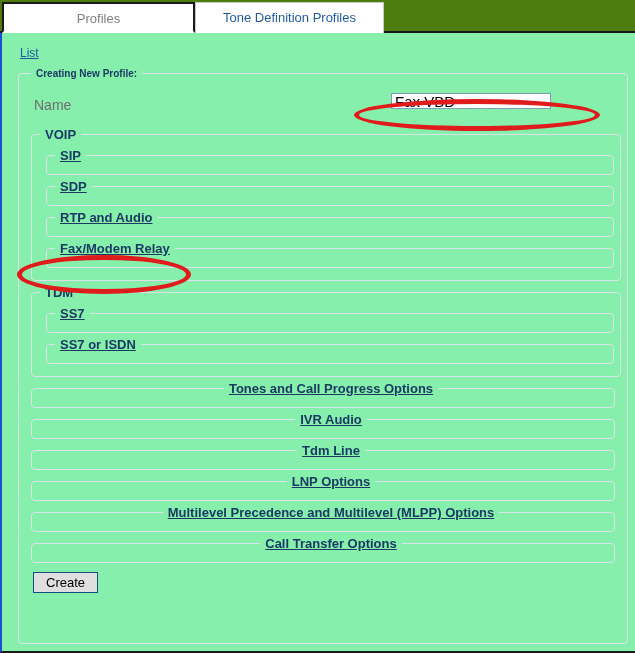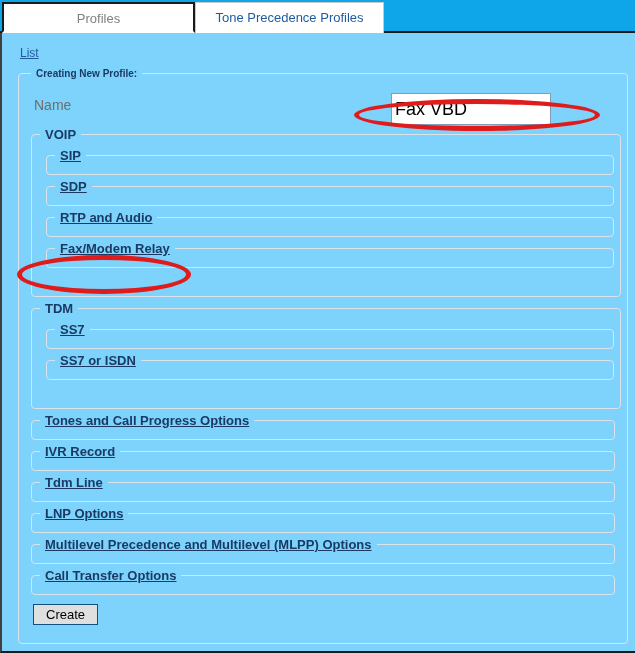--- a/index.html
+++ b/index.html
@@ -16,21 +16,21 @@
     position: relative;
     overflow: hidden;
   }
 
   
   .tabstrip {
     position: relative;
     height: 33px;
     border-bottom: 2px solid #1a1a1a;
     box-sizing: border-box;
-    background: #0ea5e9;
+    background: #4d7c0f;
   }
   .tab {
     position: absolute;
     top: 2px;
     height: 31px;
     box-sizing: border-box;
     text-align: center;
     line-height: 29px;
     font-size: 13px;
     background: #ffffff;
@@ -56,23 +56,23 @@
   }
   .tab-inactive .tablabel {
     cursor: pointer;
   }
 
   
   .panel {
     position: relative;
     height: 620px;
     box-sizing: border-box;
-    border-left: 2px solid #404040;
+    border-left: 2px solid #1d4ed8;
     border-bottom: 2px solid #1a1a1a;
-    background: #7dd3fc;
+    background: #86efac;
   }
 
   .listlink-wrap {
     padding: 12px 0 0 18px;
   }
   a.plainlink {
     color: #1f5b9e;
     text-decoration: underline;
     font-size: 12px;
     cursor: pointer;
@@ -117,47 +117,48 @@
     left: 9px;
     top: 6px;
     color: #6e6e6e;
     font-size: 14px;
   }
   .nameinput {
     position: absolute;
     left: 366px;
     top: 2px;
     width: 160px;
-    height: 32px;
+    height: 16px;
     box-sizing: border-box;
     border: 1px solid #7f9db9;
     padding: 1px 3px;
     font-family: "Liberation Sans", sans-serif;
-    font-size: 18px;
+    font-size: 15px;
     color: #000000;
     background: #ffffff;
   }
 
   
   .group {
     margin: 2px 0 4px 6px;
-    padding: 2px 0 24px 0;
+    padding: 2px 0 8px 0;
   }
   .group > legend {
     margin-left: 8px;
   }
   .leaf {
     margin: 4px 6px 4px 14px;
     padding: 2px 0 9px 0;
   }
   .leaf > legend {
     margin-left: 8px;
   }
   .leaf-top {
     margin: 4px 6px 4px 6px;
+    text-align: center;
   }
   .leaf-top > legend {
     margin-left: 8px;
   }
 
   
   .btnrow {
     margin: 9px 0 0 8px;
   }
   .createbtn {
@@ -182,21 +183,21 @@
   #annot-fax   { left: 17px;  top: 255px; width: 164px; height: 29px; }
 </style>
 </head>
 <body>
 
 <div class="tabstrip">
   <div class="tab tab-active">
     <span class="tablabel">Profiles</span>
   </div>
   <div class="tab tab-inactive">
-    <span class="tablabel">Tone Precedence Profiles</span>
+    <span class="tablabel">Tone Definition Profiles</span>
   </div>
 </div>
 
 <div class="panel">
 
   <div class="listlink-wrap">
     <a class="plainlink" href="#">List</a>
   </div>
 
   <fieldset class="outer">
@@ -237,21 +238,21 @@
       <fieldset class="leaf">
         <legend class="linklegend">SS7 or ISDN</legend>
       </fieldset>
     </fieldset>
 
     <fieldset class="leaf leaf-top">
       <legend class="linklegend">Tones and Call Progress Options</legend>
     </fieldset>
 
     <fieldset class="leaf leaf-top">
-      <legend class="linklegend">IVR Record</legend>
+      <legend class="linklegend">IVR Audio</legend>
     </fieldset>
 
     <fieldset class="leaf leaf-top">
       <legend class="linklegend">Tdm Line</legend>
     </fieldset>
 
     <fieldset class="leaf leaf-top">
       <legend class="linklegend">LNP Options</legend>
     </fieldset>
 

